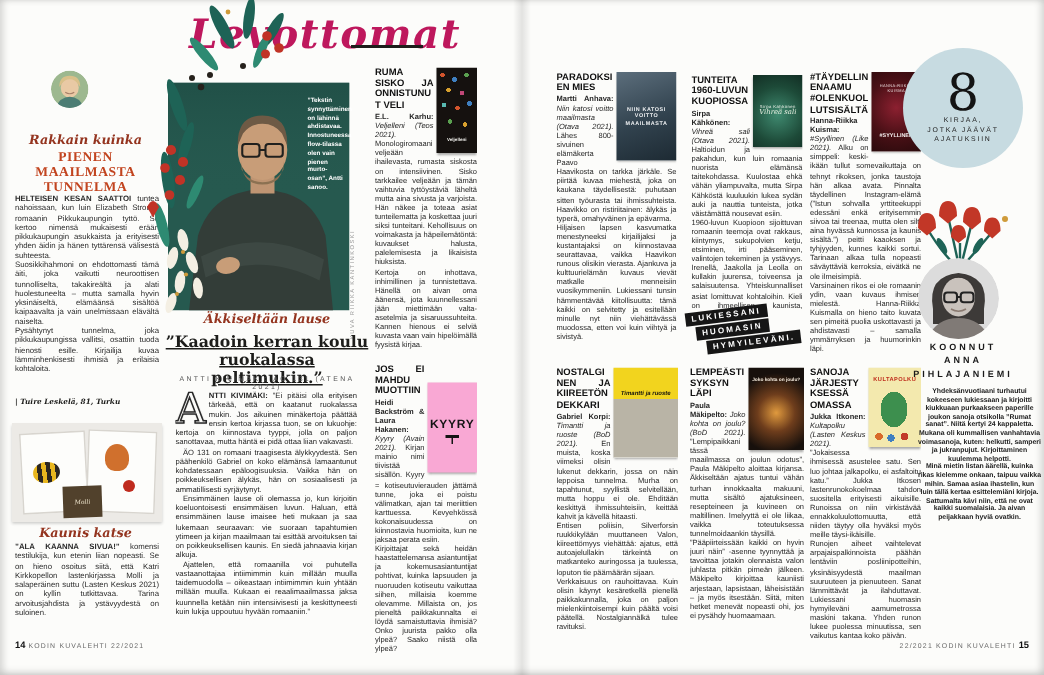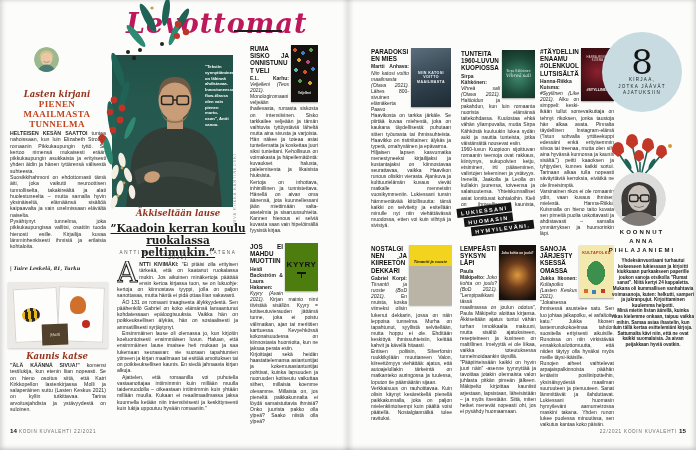--- a/index.html
+++ b/index.html
@@ -84,21 +84,21 @@
         radial-gradient(circle 1.6px at 12px 8px,#3f7fc0 99%,transparent),
         radial-gradient(circle 1.6px at 20px 5px,#5aa050 99%,transparent),
         radial-gradient(circle 1.6px at 8px 15px,#d8a02e 99%,transparent),
         radial-gradient(circle 1.6px at 17px 17px,#c04878 99%,transparent),
         radial-gradient(circle 1.6px at 5px 25px,#58b8b0 99%,transparent),
         radial-gradient(circle 1.6px at 14px 27px,#d2542c 99%,transparent),
         radial-gradient(circle 1.6px at 22px 24px,#3f7fc0 99%,transparent),
         radial-gradient(circle 1.6px at 9px 36px,#5aa050 99%,transparent),
         radial-gradient(circle 1.6px at 19px 38px,#d8a02e 99%,transparent);}
   .c0 .cv-title{color:#f2f2ee;font-size:3px;margin-top:40px;}
-  .c1{width:33px;height:48px;background:#4d7c0f;}
+  .c1{width:33px;height:60px;background:#f9a8d4;margin-top:12px;}
   .c1 .cv-title{color:#141414;font-size:8px;letter-spacing:.5px;}
   .c1 .hanger{width:9px;height:1.6px;background:#141414;margin-top:2px;position:relative;}
   .c1 .hanger:after{content:"";position:absolute;left:3.7px;top:1.6px;width:1.6px;height:4px;background:#141414;}
   .c2{width:40px;height:59px;background:linear-gradient(160deg,#5c6e7c 0%,#31424e 55%,#1d2a33 100%);}
   .c2 .cv-title{color:#eef0f2;font-size:3.6px;line-height:1.25;letter-spacing:.4px;}
   .c3{width:43px;height:60px;background:linear-gradient(#f2d41e 0 35%,#b9b4a6 35% 100%);}
   .c3 .cv-title{color:#17150f;font-size:4px;font-style:italic;margin-top:-26px;}
   .c4{width:33px;height:48px;background:radial-gradient(circle at 50% 55%,#3f8a70 0%,#1d4a38 60%,#122e24 100%);}
   .c4 .cv-author{color:#eef2ea;font-size:2.8px;}
   .c4 .cv-title{color:#e8f0e2;font:italic 4.6px "DejaVu Serif",serif;}
@@ -145,21 +145,21 @@
 
   <div class="abs avatar-reader">
     <svg width="25" height="25" viewBox="0 0 25 25">
       <circle cx="12.5" cy="12.5" r="12.5" fill="#9db88f"></circle>
       <ellipse cx="12.5" cy="11.5" rx="6" ry="6.6" fill="#e9c9a4"></ellipse>
       <path d="M5.5 11 Q5.5 3.5 12.5 3.5 Q19.5 3.5 19.5 11 L18 9 Q16 5.8 12.5 5.8 Q9 5.8 7 9 Z" fill="#d9c089"></path>
       <path d="M3 25 Q6 17.5 12.5 17.5 Q19 17.5 22 25 Z" fill="#4c7d74"></path>
       <path d="M9.5 14.5 Q12.5 16.5 15.5 14.5" stroke="#a8826a" stroke-width=".8" fill="none"></path>
     </svg>
   </div>
-  <div class="abs script script1">Lasten kirjani</div>
+  <div class="abs script script1">Rakkain kuinka</div>
   <div class="abs reader-title">PIENEN MAAILMASTA TUNNELMA</div>
   <div class="abs smallbody reader-body"><span class="rb-lead">HELTEISEN KESÄN SAATTOI</span><span> tuntea nahoissaan, kun luin Elizabeth Stroutin romaanin Pikkukaupungin tyttö. Se kertoo nimensä mukaisesti erään pikkukaupungin asukkaista ja erityisesti yhden äidin ja hänen tyttärensä välisestä suhteesta.
 Suosikkihahmoni on ehdottomasti tämä äiti, joka vaikutti neuroottisen tunnolliselta, takakireältä ja alati huolestuneelta – mutta samalla hyvin yksinäiseltä, elämäänsä sisältöä kaipaavalta ja vain unelmissaan elävältä naiselta.
 Pysähtynyt tunnelma, joka pikkukaupungissa vallitsi, osattiin tuoda hienosti esille. Kirjailija kuvaa lämminhenkisesti ihmisiä ja erilaisia kohtaloita.</span></div>
   <div class="abs reader-sig">| Tuire Leskelä, 81, Turku</div>
 
   <div class="abs book-photo">
     <div class="bp-page bp-left"></div>
     <div class="bp-page bp-right"></div>
     <div class="bp-bee"></div>

